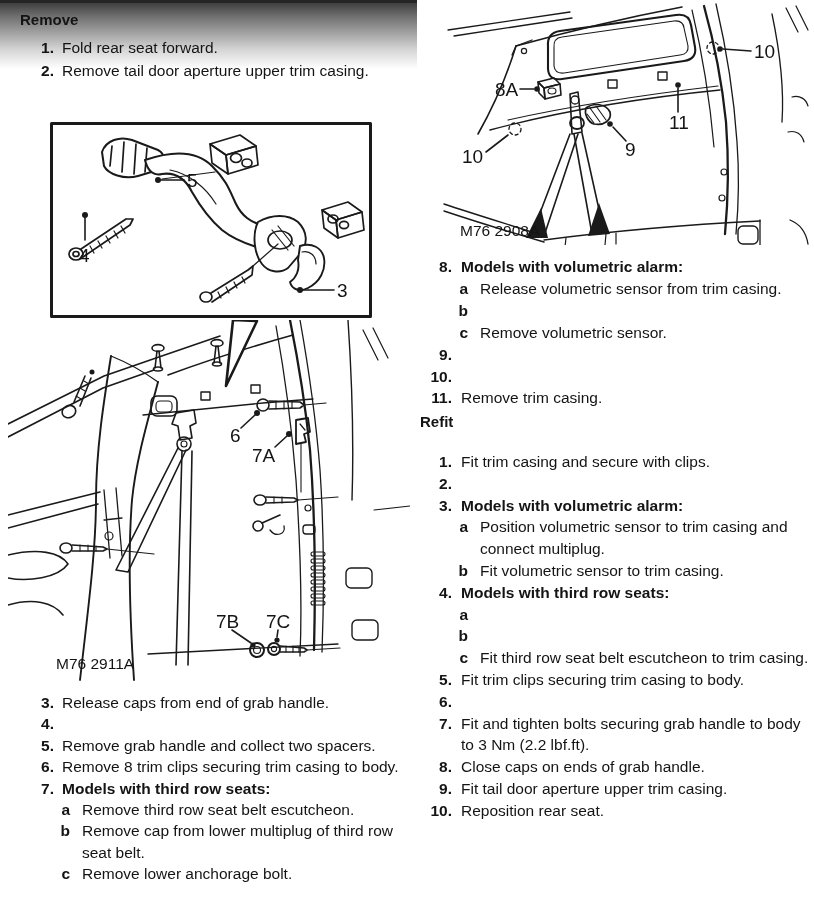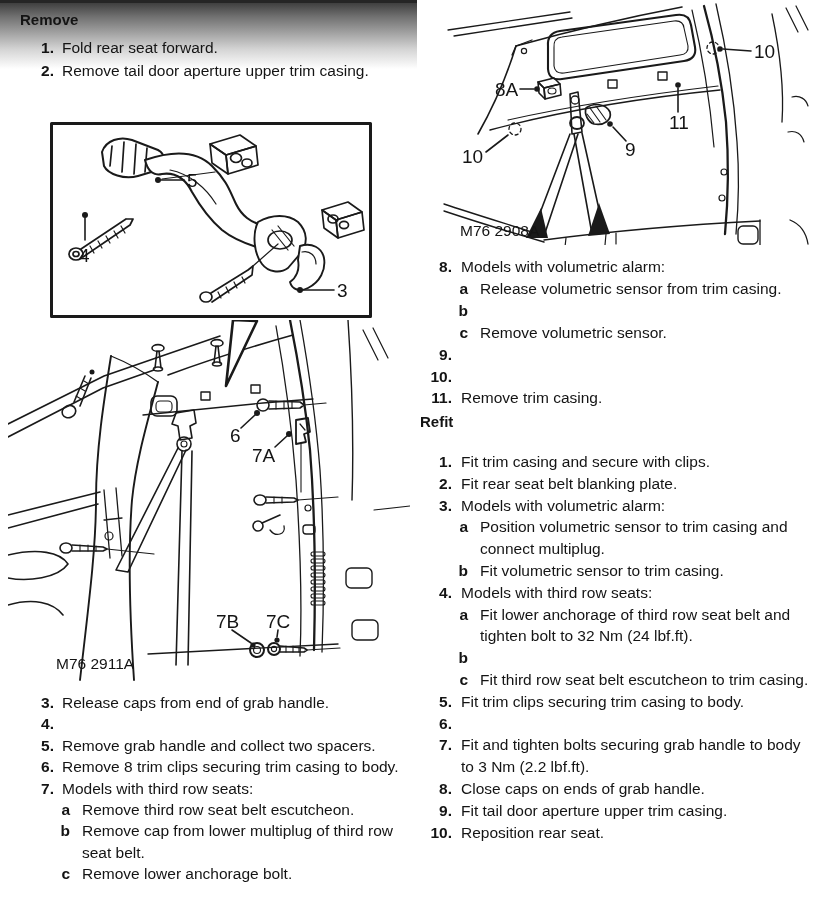--- a/index.html
+++ b/index.html
@@ -24,21 +24,21 @@
   #steps-refit{left:420px;top:451px;width:394px;line-height:21.8px;}
   .step{display:flex;align-items:flex-start;}
   .step .num{flex:none;text-align:right;font-weight:bold;}
   .step .txt{flex:1 1 auto;}
   
   .lcol .num{width:46px;margin-right:8px;}
   .lcol.sub .num{width:62px;margin-right:12px;}
   
   .rcol .num{width:32px;margin-right:9px;}
   .rcol.sub .num{width:48px;margin-right:12px;}
-  .step.boldtxt .txt{font-weight:normal;}
+  .step.boldtxt .txt{font-weight:bold;}
   svg{position:absolute;}
   #fig-grab-handle{left:50px;top:122px;}
   #fig-lower-trim{left:8px;top:320px;}
   #fig-upper-trim{left:420px;top:2px;}
   svg text{font-family:"Liberation Sans","DejaVu Sans",sans-serif;fill:#141414;}
   svg .callout{font-size:19px;}
   svg .figlabel{font-size:15.5px;}
   svg path,svg line,svg polyline,svg rect,svg circle,svg ellipse,svg polygon{
     vector-effect:none;
   }
@@ -359,41 +359,39 @@
 
 <div class="heading" id="refit-heading">Refit</div>
 
 <div class="steps" id="steps-refit">
   <div class="step rcol">
     <span class="num">1.</span>
     <span class="txt">Fit trim casing and secure with clips.</span>
   </div>
   <div class="step rcol">
     <span class="num">2.</span>
-    <span class="txt">Fit rear seat belt blanking plate.</span>
   </div>
   <div class="step rcol boldtxt">
     <span class="num">3.</span>
     <span class="txt">Models with volumetric alarm:</span>
   </div>
   <div class="step rcol sub">
     <span class="num">a</span>
     <span class="txt">Position volumetric sensor to trim casing and connect multiplug.</span>
   </div>
   <div class="step rcol sub">
     <span class="num">b</span>
     <span class="txt">Fit volumetric sensor to trim casing.</span>
   </div>
   <div class="step rcol boldtxt">
     <span class="num">4.</span>
     <span class="txt">Models with third row seats:</span>
   </div>
   <div class="step rcol sub">
     <span class="num">a</span>
-    <span class="txt">Fit lower anchorage of third row seat belt and tighten bolt to 32 Nm (24 lbf.ft).</span>
   </div>
   <div class="step rcol sub">
     <span class="num">b</span>
   </div>
   <div class="step rcol sub">
     <span class="num">c</span>
     <span class="txt">Fit third row seat belt escutcheon to trim casing.</span>
   </div>
   <div class="step rcol">
     <span class="num">5.</span>

